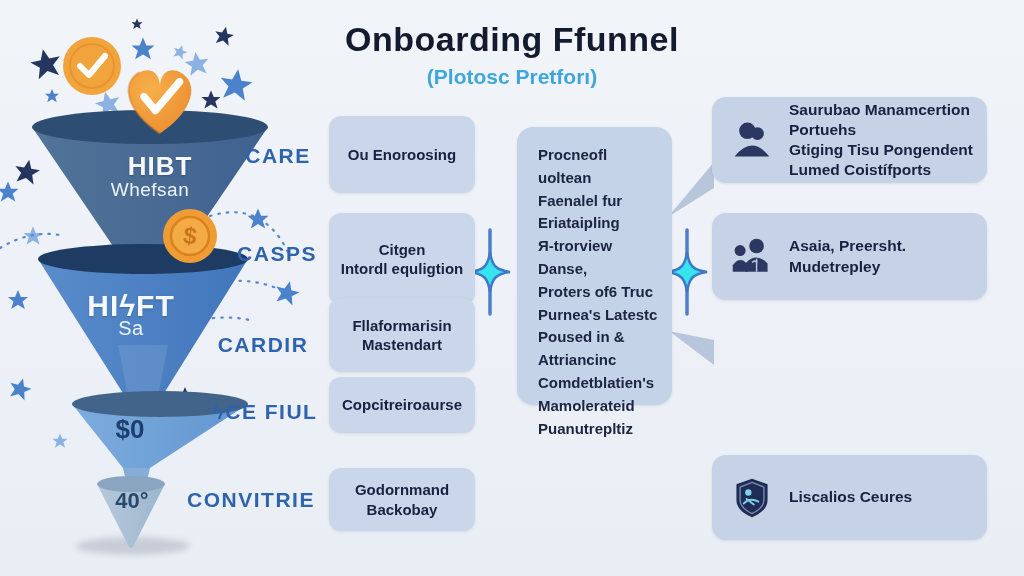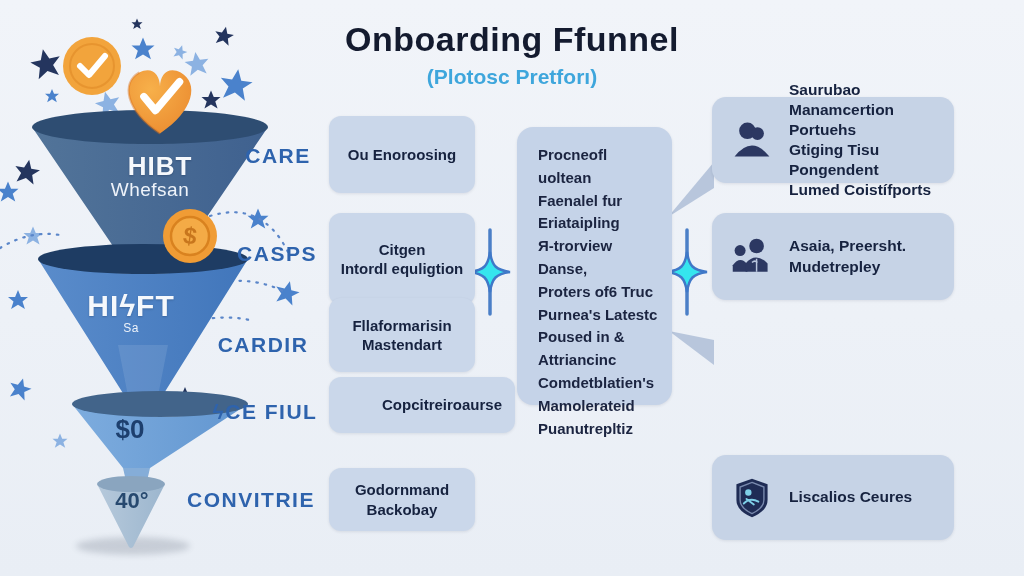--- a/index.html
+++ b/index.html
@@ -23,21 +23,21 @@
     color:#16223f;font-size:15px;font-weight:600;line-height:1.3;white-space:pre-line;
     box-shadow:0 1px 3px rgba(30,40,70,.10);
   }
   .center-box{
     position:absolute;left:517px;top:127px;width:155px;height:278px;background:#c5d3e8;
     border-radius:16px;box-sizing:border-box;padding:17px 10px 10px 21px;
     color:#1b2440;font-size:15px;font-weight:600;line-height:1.52;white-space:pre-line;
     box-shadow:0 1px 3px rgba(30,40,70,.10);
   }
   .right-box{
-    position:absolute;left:712px;width:242px;background:#c6d3e6;border-radius:14px;
+    position:absolute;left:712px;width:275px;background:#c6d3e6;border-radius:14px;
     display:flex;align-items:center;gap:15px;box-sizing:border-box;padding:6px 14px 6px 18px;
     color:#16223f;font-size:15.5px;font-weight:600;line-height:1.3;
     box-shadow:0 1px 3px rgba(30,40,70,.10);
   }
   .right-box .txt{white-space:pre-line;}
   .ric{flex:0 0 auto;width:44px;height:44px;}
 </style>
 </head>
 <body>
 
@@ -157,42 +157,42 @@
   </svg>
 
   <div class="title-wrap">
     <h1 class="title">Onboarding Ffunnel</h1>
     <div class="subtitle">(Plotosc Pretforı)</div>
   </div>
 
   <div class="f-label f-white-big" style="left:150px;top:166px;margin-left:10px;">HIBT</div>
   <div class="f-label f-white-sub" style="left:150px;top:190px;">Whefsan</div>
   <div class="f-label f-white-big" style="left:131px;top:306px;font-size:30px;">HIϟFT</div>
-  <div class="f-label f-white-sub" style="left:131px;top:328px;font-size:12px;">Sa</div>
+  <div class="f-label f-white-sub" style="left:131px;top:328px;font-size:20px;">Sa</div>
   <div class="f-label f-navy" style="left:130px;top:429px;font-size:26px;">$0</div>
   <div class="f-label f-navy" style="left:132px;top:501px;font-size:22px;color:#27496f;">40°</div>
 
   <div class="side-label" style="left:278px;top:156px;">CARE</div>
   <div class="side-label" style="left:277px;top:254px;">CASPS</div>
   <div class="side-label" style="left:263px;top:345px;">CARDIR</div>
   <div class="side-label" style="left:265px;top:412px;">ϟCE FIUL</div>
   <div class="side-label" style="left:251px;top:500px;">CONVITRIE</div>
 
   <div class="mid-box" style="top:116px;height:77px;">
     <span>Ou Enoroosing</span>
   </div>
   <div class="mid-box" style="top:213px;height:92px;">
     <span>Citgen
 Intordl equligtion</span>
   </div>
   <div class="mid-box" style="top:298px;height:74px;">
     <span>Fllaformarisin
 Mastendart</span>
   </div>
-  <div class="mid-box" style="top:377px;height:56px;padding-left:40px;">
+  <div class="mid-box" style="top:377px;height:56px;">
     <span>Copcitreiroaurse</span>
   </div>
   <div class="mid-box" style="top:468px;height:63px;">
     <span>Godornmand
 Backobay</span>
   </div>
 
   <div class="center-box">Procneofl uoltean
 Faenalel fur
 Eriataipling

